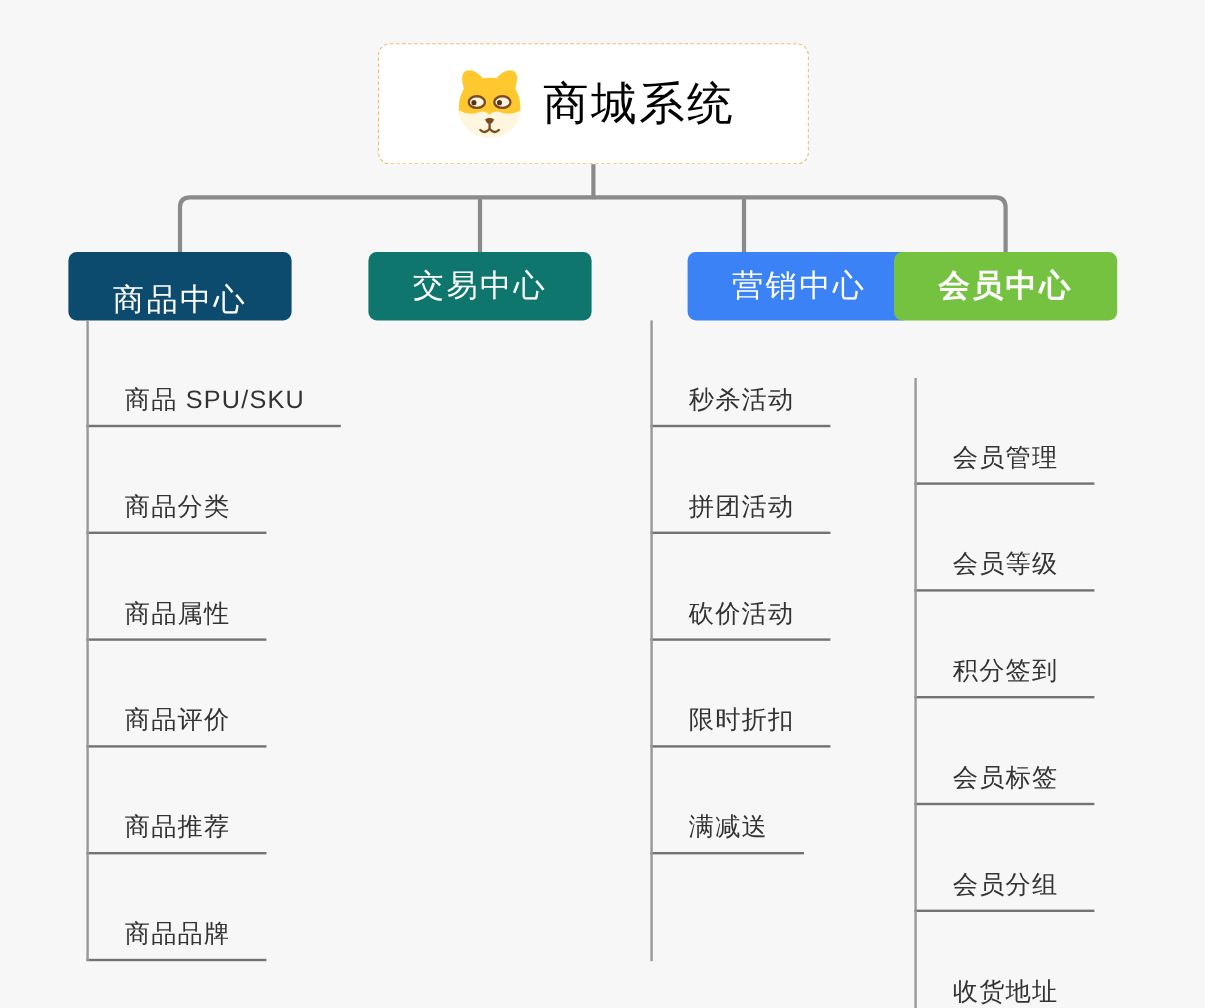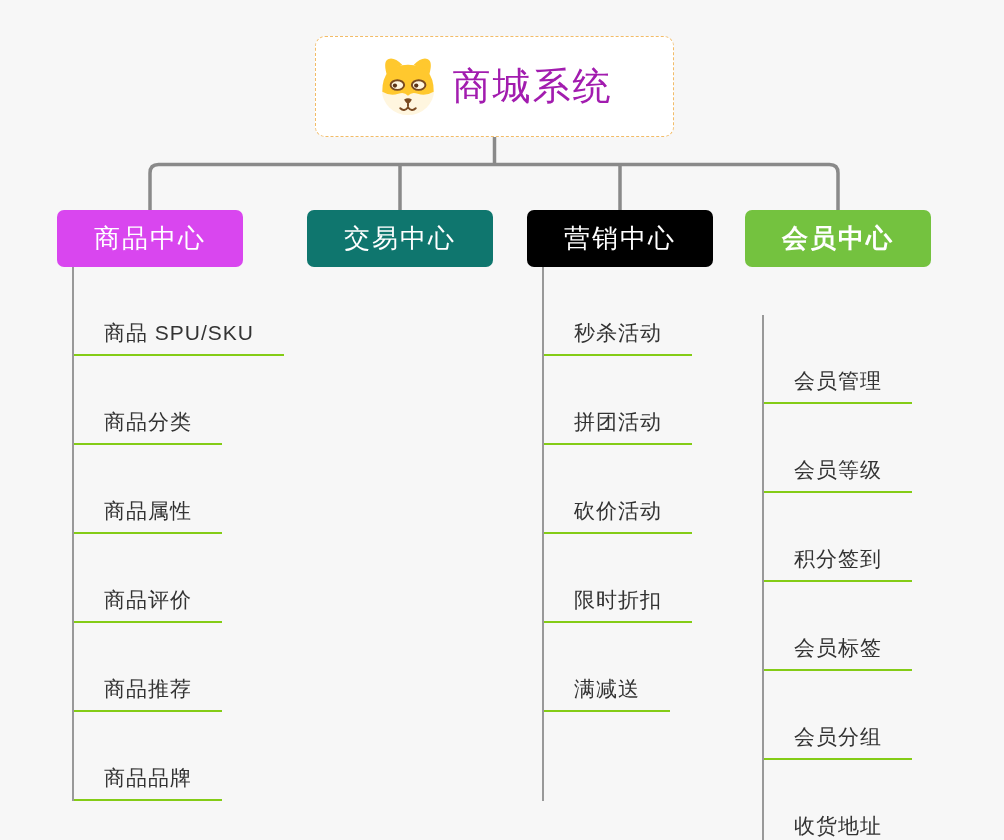--- a/index.html
+++ b/index.html
@@ -32,21 +32,21 @@
     box-sizing: border-box;
     display: flex;
     align-items: center;
     justify-content: center;
     gap: 14px;
     z-index: 2;
   }
   .root-title {
     font-size: 38px;
     letter-spacing: 2px;
-    color: #a21caf;
+    color: #000000;
     white-space: nowrap;
   }
   .dog-icon {
     width: 62px;
     height: 60px;
     flex: 0 0 auto;
   }
   .branch-node {
     position: absolute;
     top: 210px;
@@ -88,21 +88,21 @@
     height: 89px;
     display: flex;
     align-items: flex-end;
   }
   .child-label {
     display: inline-block;
     font-size: 21px;
     color: #333333;
     white-space: nowrap;
     padding: 0 30px 7px 32px;
-    border-bottom: 2px solid #84cc16;
+    border-bottom: 2px solid #737373;
     letter-spacing: 1px;
   }
 </style>
 </head>
 <body>
 
 <div class="canvas">
 
   <svg class="connectors" width="1004" height="840" viewBox="0 0 1004 840">
     <g stroke="#8A8A8A" stroke-width="3.5" fill="none">
@@ -127,27 +127,27 @@
       <ellipse cx="43" cy="29" rx="7" ry="5" fill="#FFF6DF" stroke="#7A4A21" stroke-width="2"></ellipse>
       <circle cx="18.5" cy="29.5" r="2.2" fill="#5B3317"></circle>
       <circle cx="40.5" cy="29.5" r="2.2" fill="#5B3317"></circle>
 
       <path d="M28 44 Q32 41 36 44 Q34 48 32 48 Q30 48 28 44 Z" fill="#7A4A21"></path>
       <path d="M32 48 L32 51 M24 53 Q28 57 32 52 Q36 57 40 53" stroke="#7A4A21" stroke-width="2" fill="none" stroke-linecap="round"></path>
     </svg>
     <div class="root-title">商城系统</div>
   </div>
 
-  <div class="branch-node branch-1" style="background-color: #d946ef;">
+  <div class="branch-node branch-1" style="background-color: #0c4a6e; align-items: flex-end;">
     <span>商品中心</span>
   </div>
   <div class="branch-node branch-2" style="background-color: #0f766e;">
     <span>交易中心</span>
   </div>
-  <div class="branch-node branch-3" style="background-color: #000000;">
+  <div class="branch-node branch-3" style="background-color: #3b82f6; margin-left: 46px;">
     <span>营销中心</span>
   </div>
   <div class="branch-node branch-4" style="background-color: rgb(116, 194, 63); font-weight: bold;">
     <span>会员中心</span>
   </div>
 
   <div class="column col-1">
     <div class="trunk"></div>
     <div class="slot">
         <span class="child-label">商品 SPU/SKU</span>

